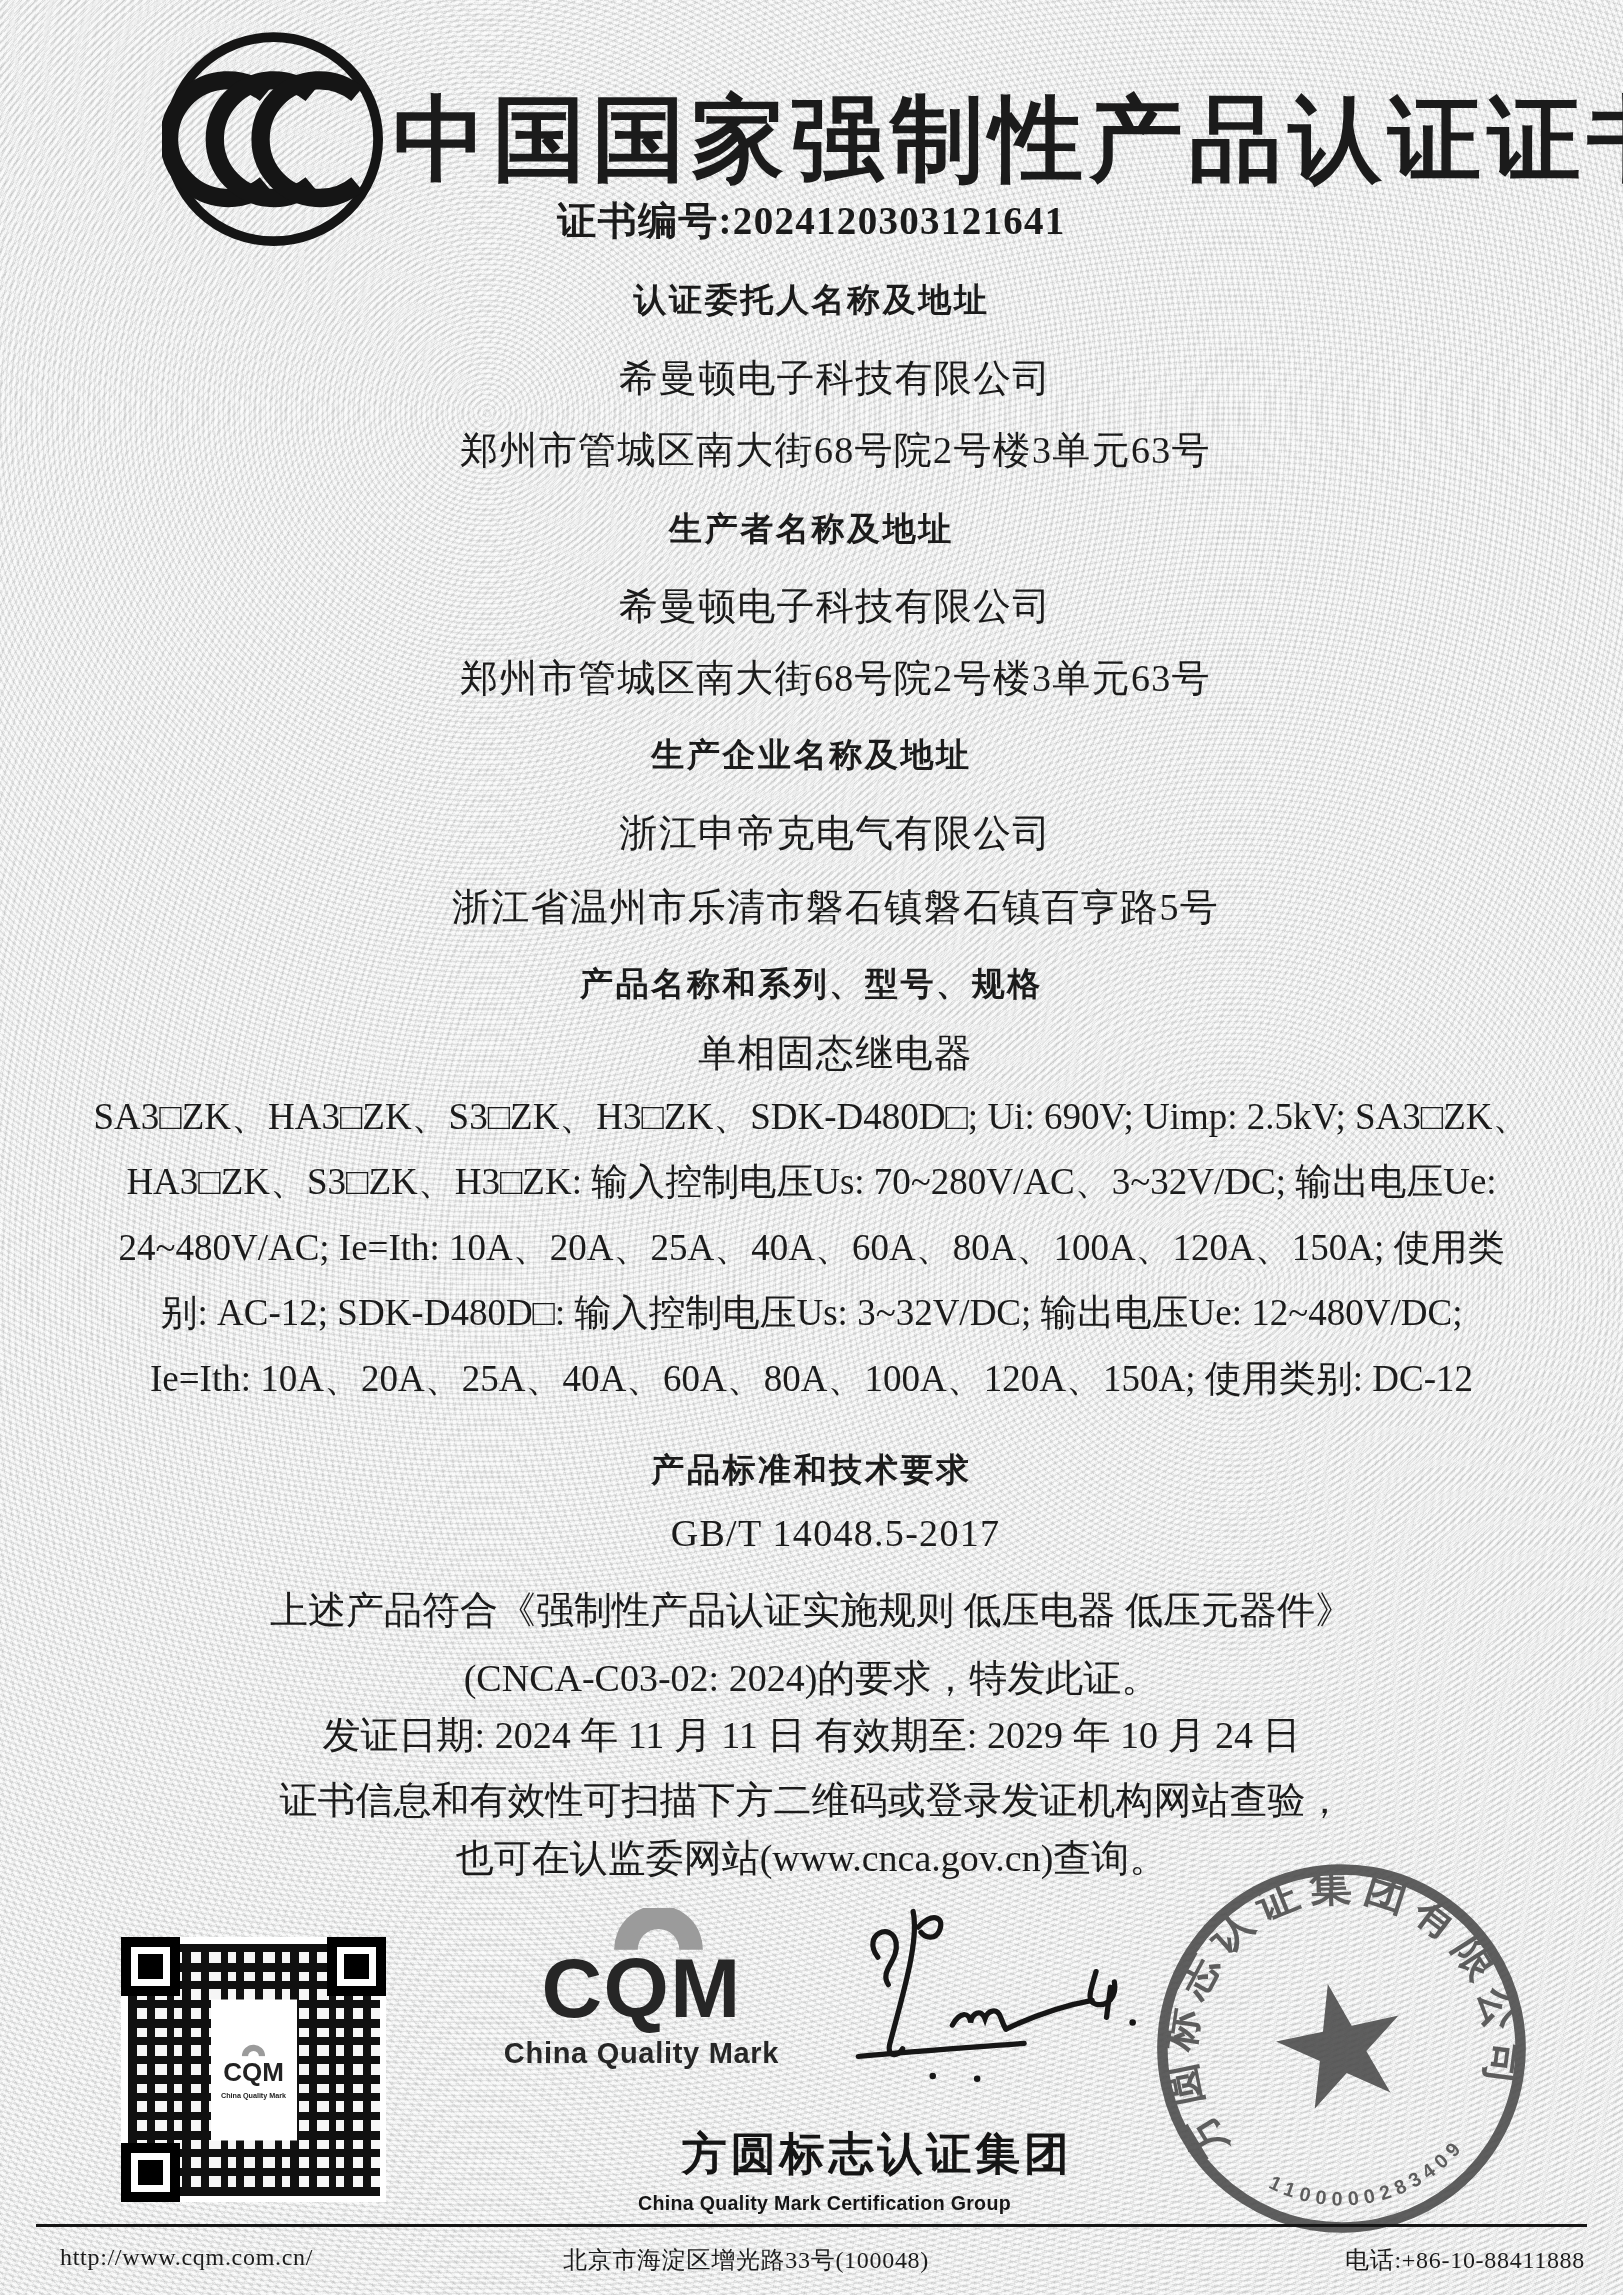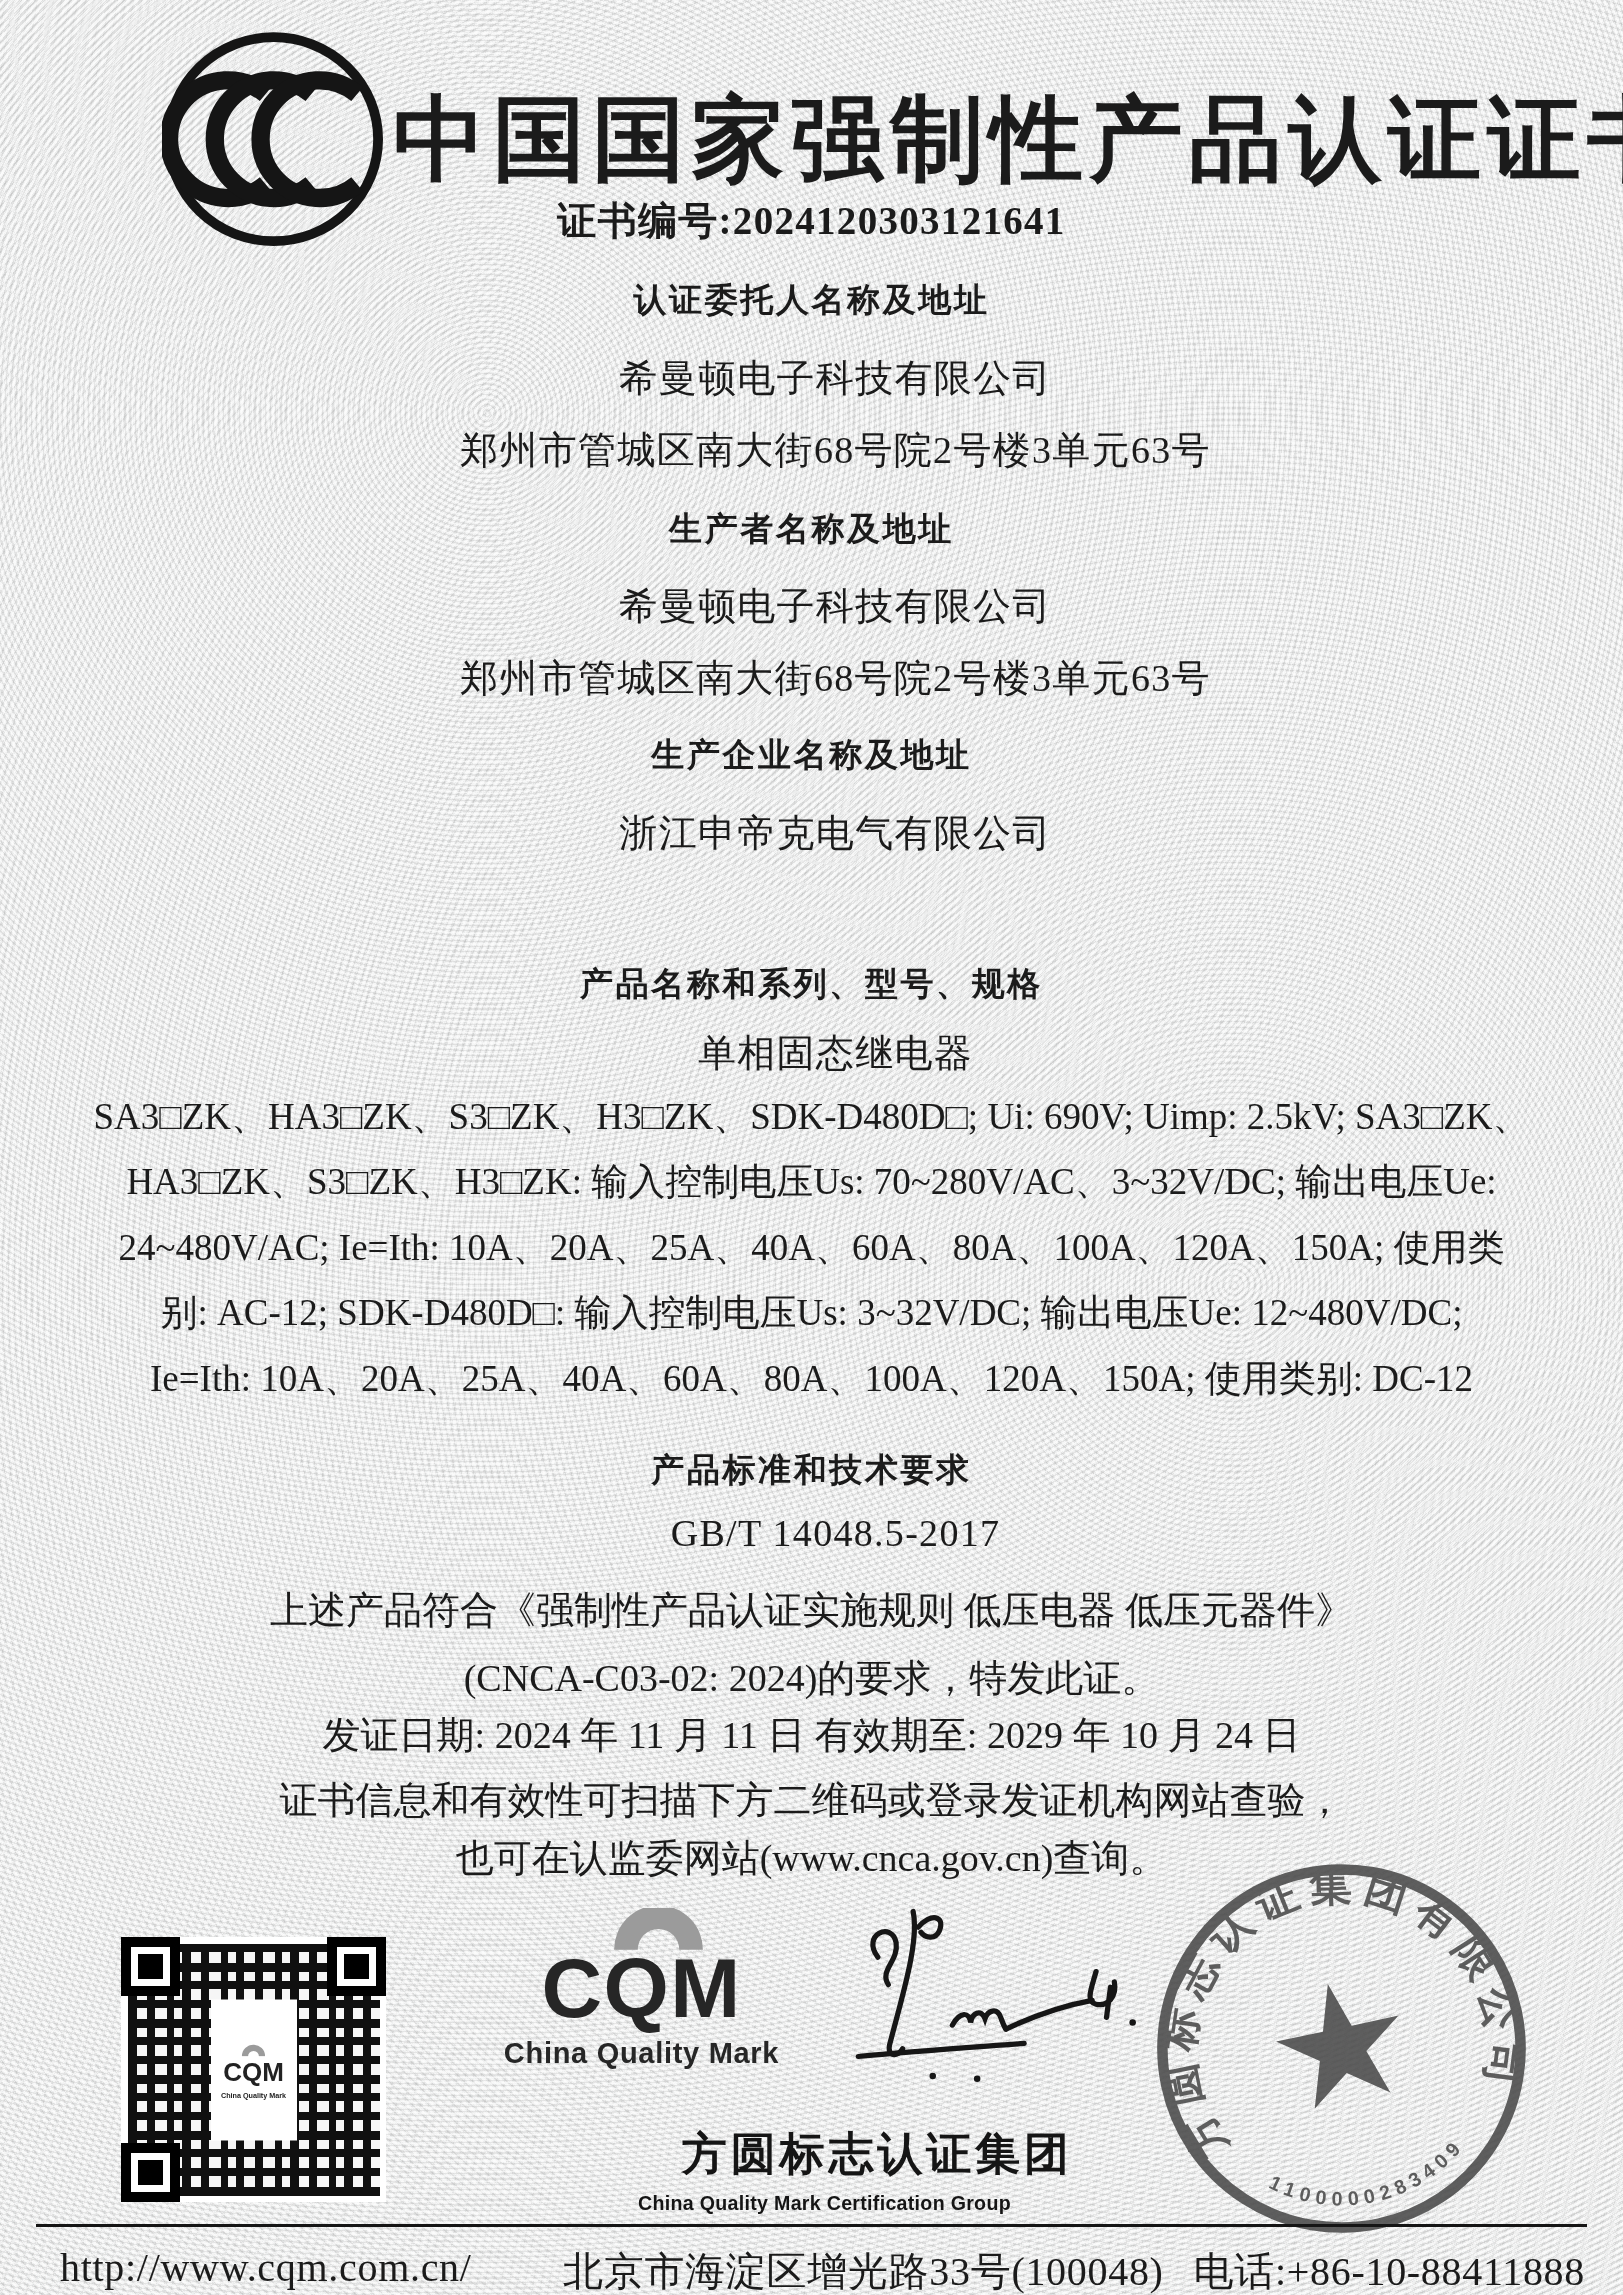--- a/index.html
+++ b/index.html
@@ -59,21 +59,21 @@
   .cqm-tagline{font-size:29px;font-weight:bold;letter-spacing:0.7px;margin-top:6.5px;}
   .group-block{
     position:absolute;left:576px;top:2124px;width:497px;text-align:center;
     font-family:"Liberation Sans", sans-serif;color:#151515;
   }
   .group-cn{font-size:45px;font-weight:bold;letter-spacing:3.9px;text-align:right;}
   .group-en{font-size:19.6px;font-weight:bold;margin-top:7.9px;letter-spacing:0.3px;}
   
   .footer-rule{position:absolute;left:36px;top:2224px;width:1551px;height:3.3px;background:#151515;}
   .footer-text{
-    position:absolute;top:2244px;font-size:40px;letter-spacing:0.7px;color:#1b1b1b;white-space:nowrap;
+    position:absolute;top:2244px;font-size:24px;letter-spacing:0.7px;color:#1b1b1b;white-space:nowrap;
     font-family:"Liberation Serif", serif;
   }
   .f-url{left:60px;}
   .f-addr{left:563px;}
   .f-phone{right:38px;}
   
   .ccc-logo{position:absolute;left:162px;top:29.5px;}
   .seal{position:absolute;left:1144px;top:1851px;transform:rotate(-12deg);opacity:.88;}
   .signature{position:absolute;left:815px;top:1901px;}
 </style>
@@ -95,20 +95,21 @@
   <div class="t heading" style="top:278px">认证委托人名称及地址</div>
   <div class="t line" style="top:353px">希曼顿电子科技有限公司</div>
   <div class="t line" style="top:425px">郑州市管城区南大街68号院2号楼3单元63号</div>
 
   <div class="t heading" style="top:507px">生产者名称及地址</div>
   <div class="t line" style="top:581px">希曼顿电子科技有限公司</div>
   <div class="t line" style="top:653px">郑州市管城区南大街68号院2号楼3单元63号</div>
 
   <div class="t heading" style="top:733px">生产企业名称及地址</div>
   <div class="t line" style="top:808px">浙江申帝克电气有限公司</div>
+  <div class="t line" style="top:882px">浙江省温州市乐清市磐石镇磐石镇百亨路5号</div>
 
   <div class="t line" style="top:1028px">单相固态继电器</div>
   <div class="t heading" style="top:962px">产品名称和系列、型号、规格</div>
 
   <div class="t spec" style="top:1092px">SA3□ZK、HA3□ZK、S3□ZK、H3□ZK、SDK-D480D□; Ui: 690V; Uimp: 2.5kV; SA3□ZK、</div>
   <div class="t spec" style="top:1157px">HA3□ZK、S3□ZK、H3□ZK: 输入控制电压Us: 70~280V/AC、3~32V/DC; 输出电压Ue:</div>
   <div class="t spec" style="top:1223px">24~480V/AC; Ie=Ith: 10A、20A、25A、40A、60A、80A、100A、120A、150A; 使用类</div>
   <div class="t spec" style="top:1288px">别: AC-12; SDK-D480D□: 输入控制电压Us: 3~32V/DC; 输出电压Ue: 12~480V/DC;</div>
   <div class="t spec" style="top:1354px">Ie=Ith: 10A、20A、25A、40A、60A、80A、100A、120A、150A; 使用类别: DC-12</div>
 

